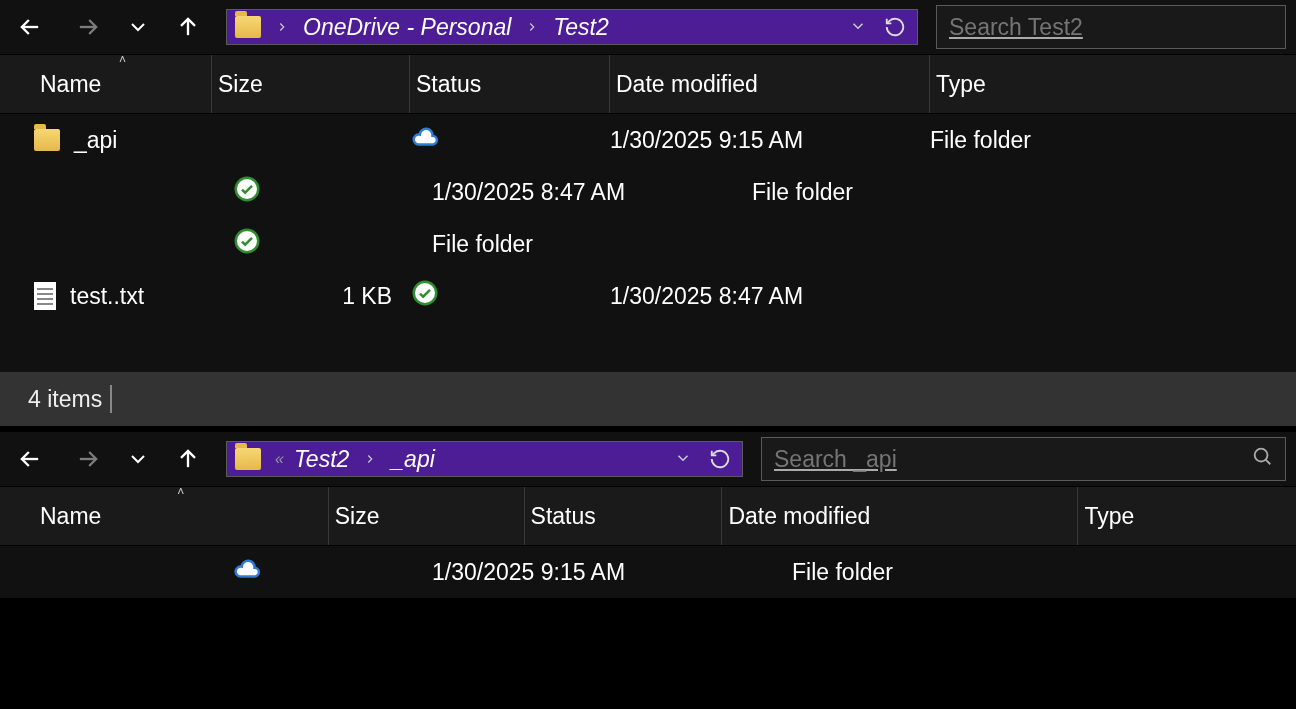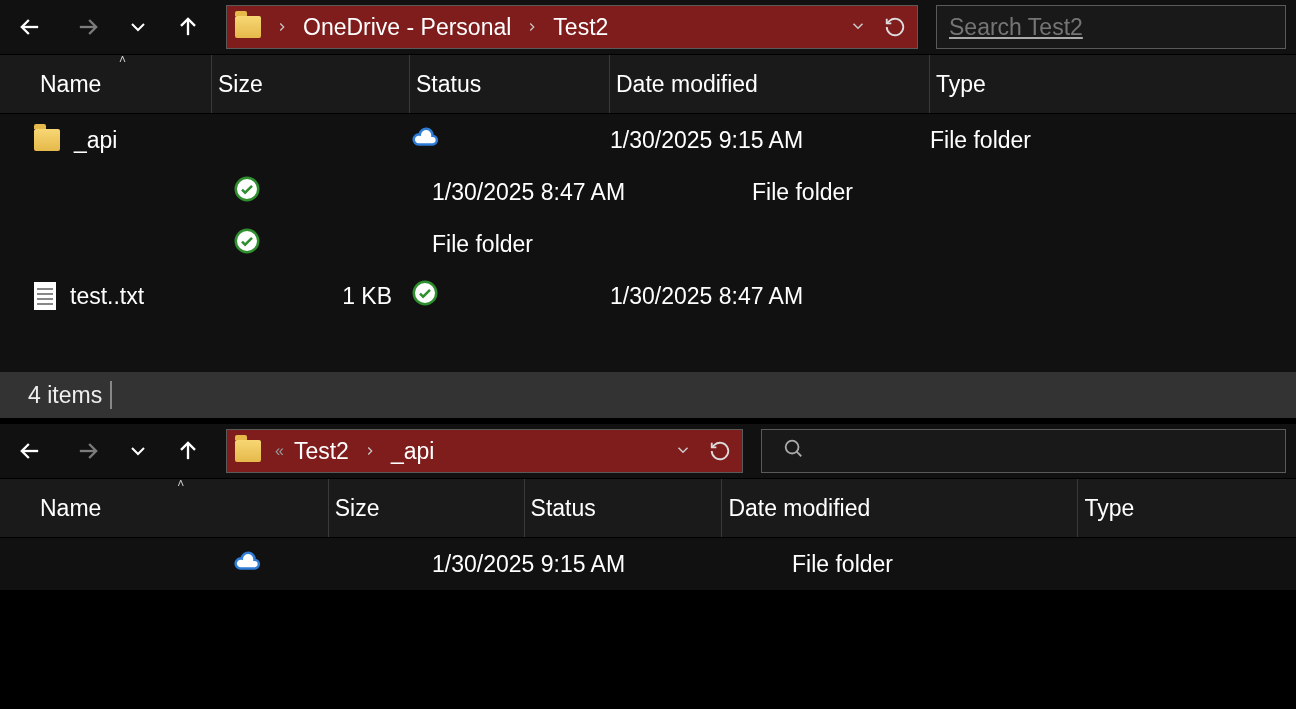--- a/index.html
+++ b/index.html
@@ -8,22 +8,22 @@
   .toolbar {
     display: flex; align-items: center; height: 54px; padding: 0 10px; gap: 18px;
     background: #111;
   }
   .nav-btn {
     width: 40px; height: 40px; display: flex; align-items: center; justify-content: center;
     color: #ddd; cursor: pointer;
   }
   .nav-btn svg { width: 28px; height: 28px; }
   .addr-bar {
-    flex: 1; display: flex; align-items: center; height: 44px; border: 1px solid #5a5a5a;
-    background: #7f1d1d; padding: 0 8px; gap: 14px; min-width: 0;
+    flex: 1; display: flex; align-items: center; height: 36px; border: 1px solid #5a5a5a;
+    background: #4c1d95; padding: 0 8px; gap: 14px; min-width: 0; font-style: italic;
   }
   .folder-ico {
     width: 26px; height: 22px; background: linear-gradient(#f7d774,#e5b94a);
     border-radius: 2px; position: relative; flex-shrink: 0;
   }
   .folder-ico::before {
     content:""; position:absolute; top:-5px; left:0; width:12px; height:5px;
     background:#e5b94a; border-radius:2px 2px 0 0;
   }
   .chev { color:#ccc; font-size:20px; }
@@ -59,21 +59,21 @@
   .txt-ico::after {
     content:""; position:absolute; left:3px; right:3px; top:6px; height:2px; background:#888;
     box-shadow: 0 5px 0 #888, 0 10px 0 #888, 0 15px 0 #888;
   }
   .status-cloud svg, .status-check svg { width:30px; height:30px; }
 
   .divider {
     height:6px; background:#000;
   }
   .statusbar {
-    height:46px; background:#333; display:flex; align-items:center; padding:0 28px; color:#eee; gap:8px;
+    height:54px; background:#333; display:flex; align-items:center; padding:0 28px; color:#eee; gap:8px;
   }
   .statusbar .vline { width:2px; height:28px; background:#888; }
 
   
   .p1-name   { width: 178px; }
   .p1-size   { width: 198px; }
   .p1-status { width: 200px; }
   .p1-date   { width: 320px; }
   .p1-type   { width: 340px; }
 
@@ -297,20 +297,21 @@
       </span>
       <span class="refresh-btn">
         <svg width="22" height="22" viewBox="0 0 24 24" fill="none" stroke="#ddd" stroke-width="2">
             <path d="M3 12a9 9 0 1 0 3-6.7L3 8"></path>
             <path d="M3 3v5h5"></path>
           </svg>
       </span>
     </div>
 
     <div class="search-box" style="flex:1;width:auto">
+      <input placeholder="Search _api" style="">
       <span class="search-icon">
         <svg width="22" height="22" viewBox="0 0 24 24" fill="none" stroke="#aaa" stroke-width="2">
             <circle cx="11" cy="11" r="7"></circle>
             <path d="M21 21l-5-5"></path>
           </svg>
       </span>
     </div>
   </div>
 
   <div class="headers">

